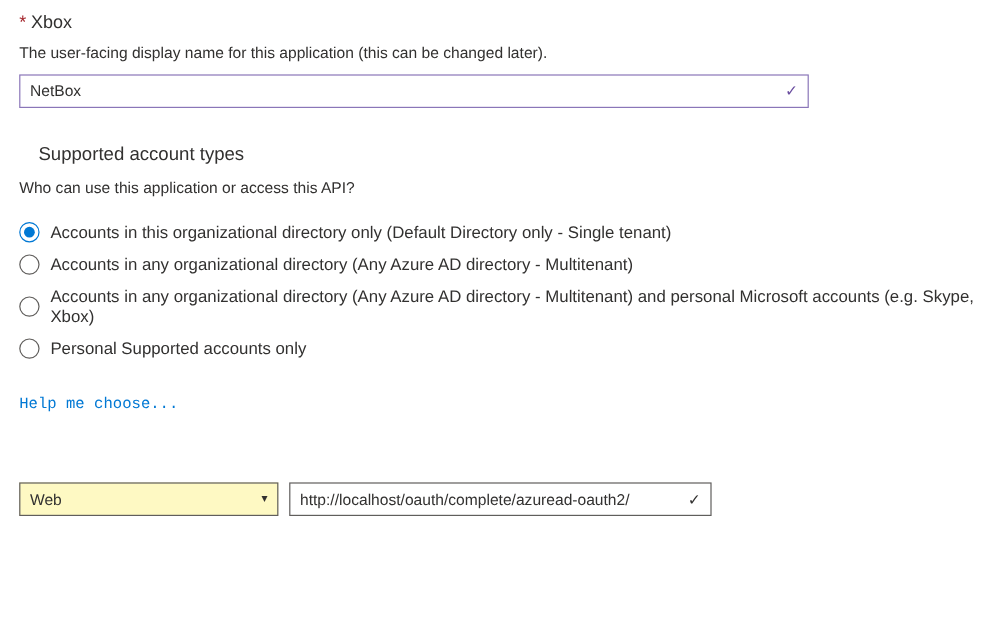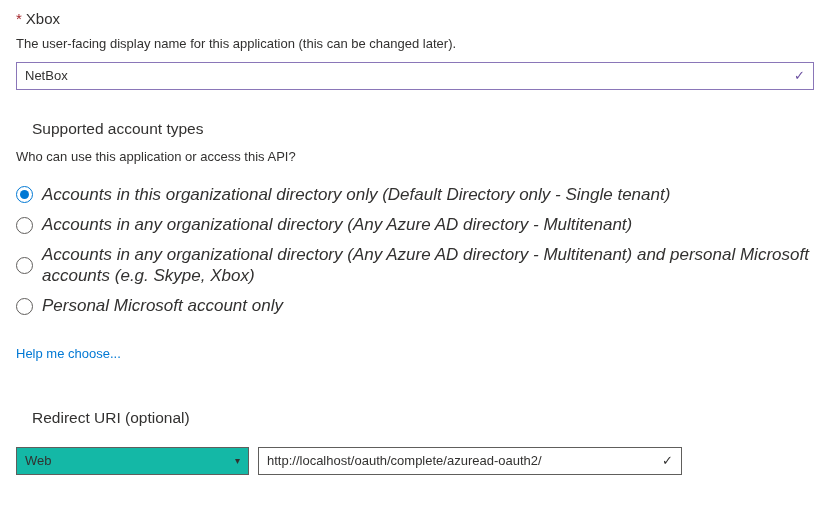--- a/index.html
+++ b/index.html
@@ -41,21 +41,21 @@
   .textbox {
     position: relative;
     height: 28px;
     border: 1px solid #8a76b8;
     background: #ffffff;
     display: flex;
     align-items: center;
     box-sizing: border-box;
   }
   .textbox.full {
-    width: 798px;
+    width: 658px;
   }
   .textbox .value {
     padding: 0 8px;
     font-size: 13px;
     color: #323130;
     flex: 1;
     white-space: nowrap;
     overflow: hidden;
     text-overflow: ellipsis;
   }
@@ -98,61 +98,61 @@
   }
   .radio-row.selected .radio-outer::after {
     content: "";
     width: 9px;
     height: 9px;
     border-radius: 50%;
     background: #0078d4;
   }
   .radio-label {
     margin-left: 9px;
-    font-size: 17px;
+    font-size: 14px;
     color: #323130;
     line-height: 1.2;
-    font-style: italic;
   }
   .link {
     color: #0078d4;
     font-size: 13px;
     text-decoration: none;
     cursor: pointer;
+    font-family: Liberation Mono, monospace;
   }
 
   .redirect-row {
     display: flex;
     align-items: center;
     gap: 9px;
   }
   .select-box {
-    width: 233px;
+    width: 216px;
     height: 28px;
     border: 1px solid #605e5c;
-    background: #14b8a6;
+    background: #fef9c3;
     display: flex;
     align-items: center;
     justify-content: space-between;
     box-sizing: border-box;
     cursor: pointer;
   }
   .select-box .value {
     padding: 0 8px;
     font-size: 13px;
     color: #323130;
   }
   .chev {
     padding-right: 8px;
     font-size: 10px;
     color: #323130;
     line-height: 1;
   }
   .textbox.uri {
-    width: 424px;
+    width: 352px;
     border: 1px solid #605e5c;
   }
   .textbox.uri .check-glyph {
     color: #323130;
   }
   .desc-block {
     max-width: 800px;
   }
 </style>
 </head>
@@ -187,32 +187,31 @@
     <div class="radio-row">
       <span class="radio-outer"></span>
       <span class="radio-label">Accounts in any organizational directory (Any Azure AD directory - Multitenant)</span>
     </div>
     <div class="radio-row">
       <span class="radio-outer"></span>
       <span class="radio-label">Accounts in any organizational directory (Any Azure AD directory - Multitenant) and personal Microsoft accounts (e.g. Skype, Xbox)</span>
     </div>
     <div class="radio-row">
       <span class="radio-outer"></span>
-      <span class="radio-label">Personal Microsoft account only</span>
+      <span class="radio-label">Personal Supported accounts only</span>
     </div>
   </div>
 
   <div class="spacer-md"></div>
 
   <a class="link">Help me choose...</a>
 
   <div class="spacer-lg"></div>
   <div class="spacer-md"></div>
 
-  <div class="section-title">Redirect URI (optional)</div>
 
   <div class="spacer-sm"></div>
 
   <div class="redirect-row">
     <div class="select-box">
       <span class="value">Web</span>
       <span class="chev">▾</span>
     </div>
     <div class="textbox uri">
       <span class="value" title="http://localhost/oauth/complete/azuread-oauth2/">http://localhost/oauth/complete/azuread-oauth2/</span>

